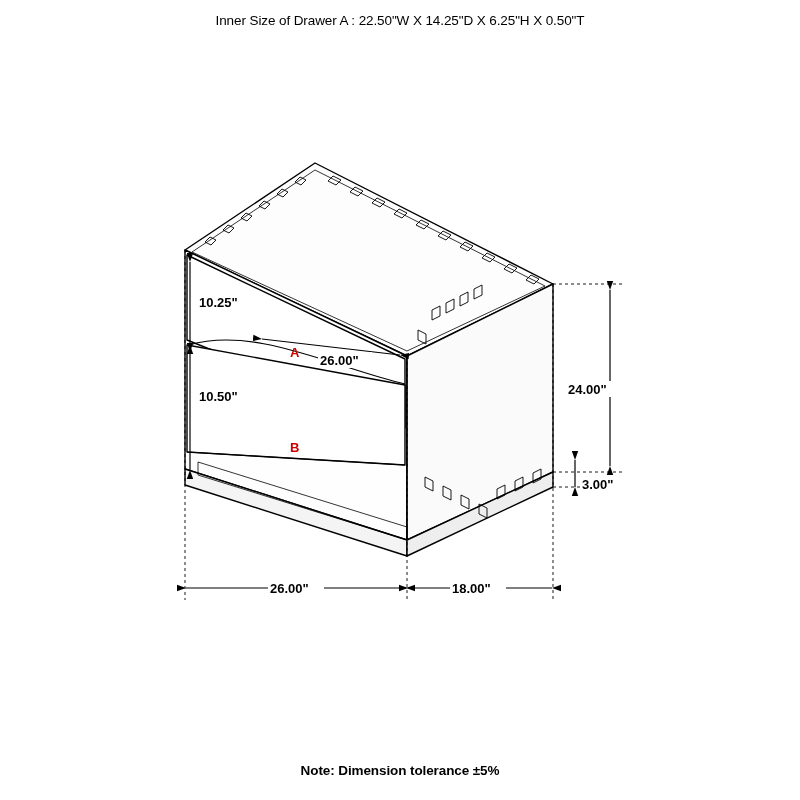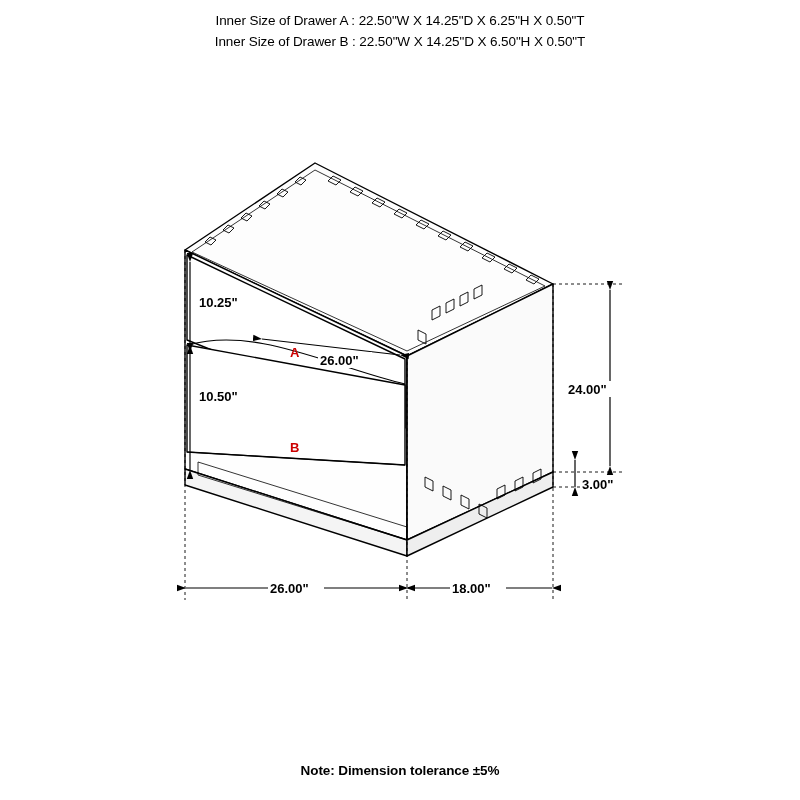--- a/index.html
+++ b/index.html
@@ -57,21 +57,20 @@
     font-size: 13px;
     font-weight: bold;
     fill: #cc0000;
   }
 </style>
 </head>
 <body>
 
 <div class="header">
   <div>Inner Size of Drawer A : 22.50"W X 14.25"D X 6.25"H X 0.50"T</div>
-  <div>Inner Size of Drawer B : 22.50"W X 14.25"D X 6.50"H X 0.50"T</div>
 </div>
 
 <div class="stage">
 <svg width="800" height="800" viewBox="0 0 800 800">
 
   <g fill="none" stroke="#000000" stroke-width="1.4" stroke-linejoin="round">
 
     <path d="M185,250 L315,163 L553,284 L407,356 Z" fill="#fdfdfd"></path>
 
     <path d="M192,252 L315,170 L545,286 L407,351 Z" stroke-width="0.8"></path>

